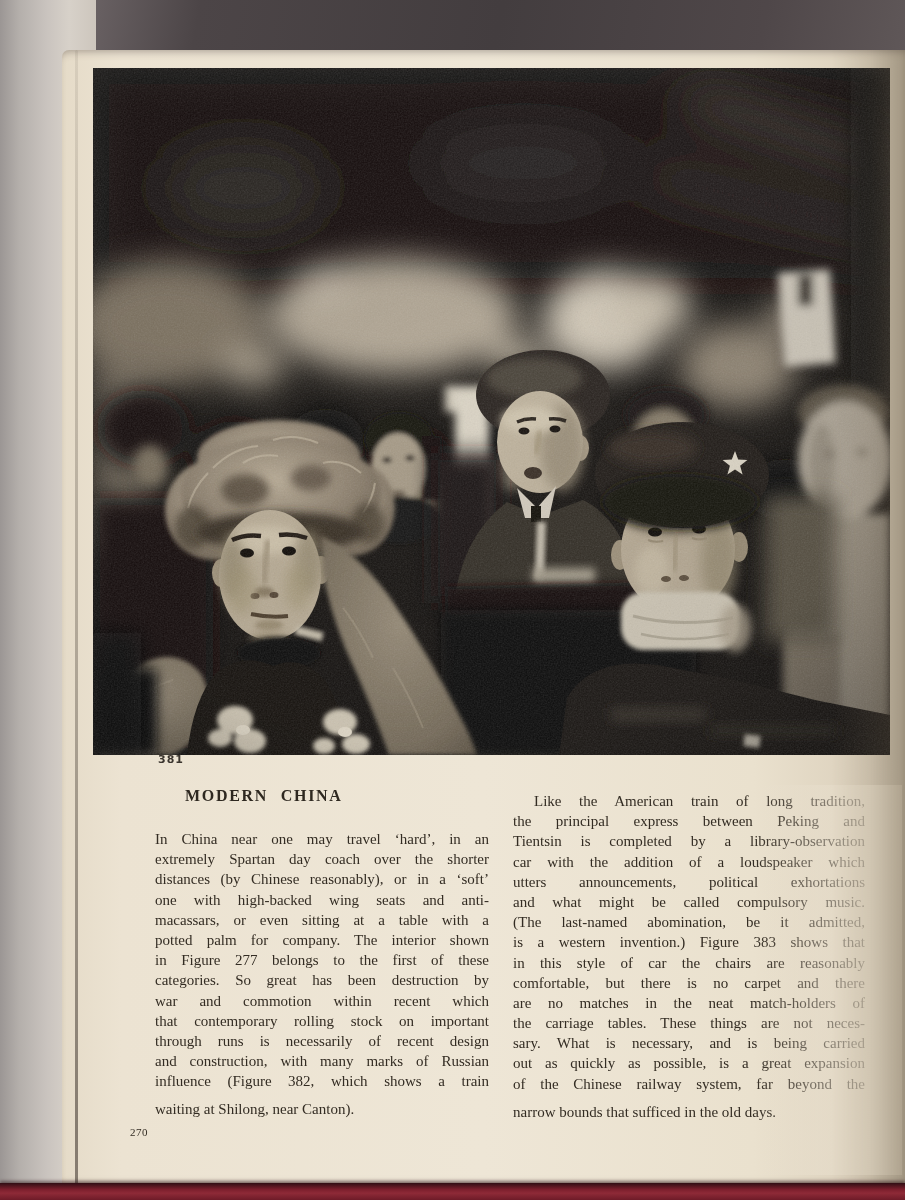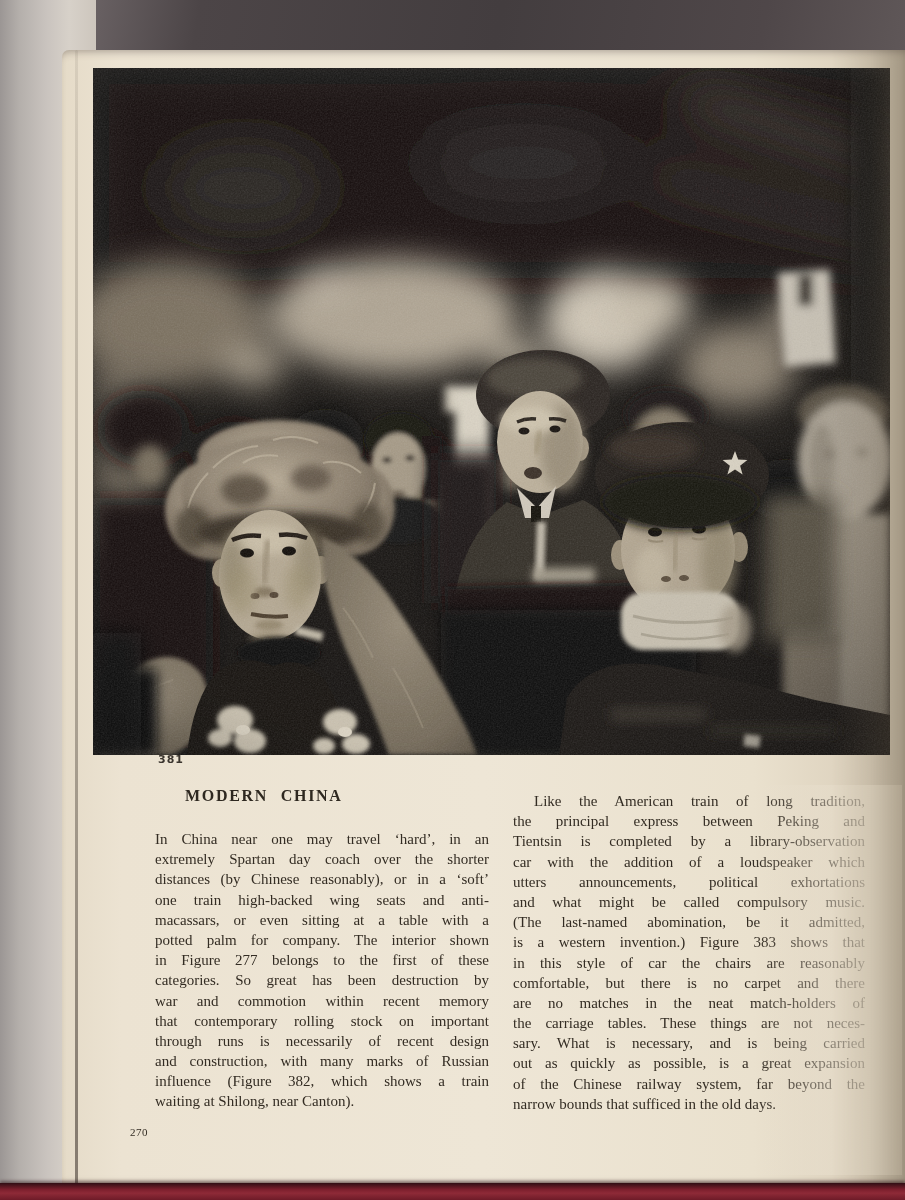--- a/index.html
+++ b/index.html
@@ -50,21 +50,21 @@
   .heading{
     position:absolute;left:95px;top:737px;
     font-size:16px;font-weight:bold;letter-spacing:1.7px;word-spacing:7px;color:#2e2820;margin-left:28px;
   }
   .col{
     position:absolute;font-size:15px;line-height:20.2px;color:#332c23;
   }
   .col-left{left:93px;top:779px;width:334px;}
   .col-right{left:451px;top:741px;width:352px;}
   .col .line{text-align:justify;text-align-last:justify;height:20.2px;overflow:hidden;}
-  .col .line:last-child{text-align-last:auto;}
+  .col .line:last-child{text-align-last:auto;margin-top:8px;}
   .col-right .line:first-child{text-indent:21px;}
   .page-number{
     position:absolute;left:68px;top:1076px;
     font-size:11px;color:#332c23;letter-spacing:.5px;
   }
   
   .text-fade{
     position:absolute;left:690px;top:735px;width:150px;height:390px;pointer-events:none;
     background:linear-gradient(90deg,rgba(236,228,214,0) 0%,rgba(234,225,208,.40) 45%,rgba(230,220,200,.78) 85%,rgba(222,211,189,.9) 100%);
   }
@@ -329,26 +329,26 @@
     </svg>
   </div>
 
   <div class="caption">381</div>
   <div class="heading">MODERN CHINA</div>
 
   <div class="col col-left">
       <div class="line">In China near one may travel ‘hard’, in an</div>
       <div class="line">extremely Spartan day coach over the shorter</div>
       <div class="line">distances (by Chinese reasonably), or in a ‘soft’</div>
-      <div class="line">one train high-backed wing seats and anti-</div>
+      <div class="line">one with high-backed wing seats and anti-</div>
       <div class="line">macassars, or even sitting at a table with a</div>
       <div class="line">potted palm for company. The interior shown</div>
       <div class="line">in Figure 277 belongs to the first of these</div>
       <div class="line">categories. So great has been destruction by</div>
-      <div class="line">war and commotion within recent memory</div>
+      <div class="line">war and commotion within recent which</div>
       <div class="line">that contemporary rolling stock on important</div>
       <div class="line">through runs is necessarily of recent design</div>
       <div class="line">and construction, with many marks of Russian</div>
       <div class="line">influence (Figure 382, which shows a train</div>
       <div class="line">waiting at Shilong, near Canton).</div>
     </div>
   <div class="col col-right">
       <div class="line">Like the American train of long tradition,</div>
       <div class="line">the principal express between Peking and</div>
       <div class="line">Tientsin is completed by a library-observation</div>

